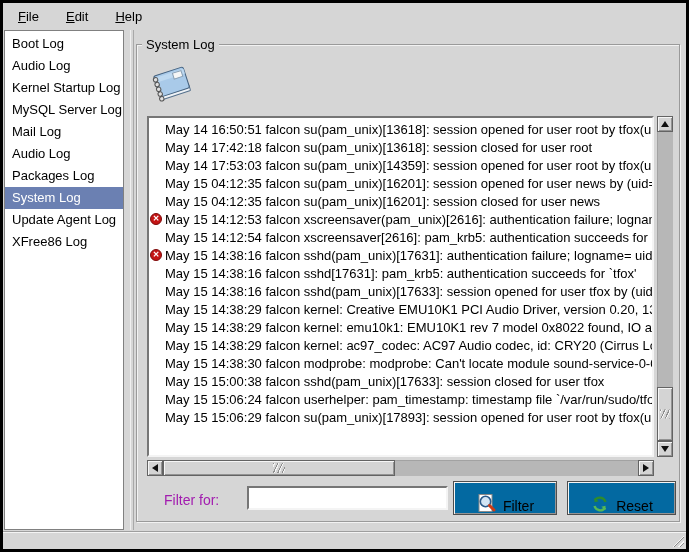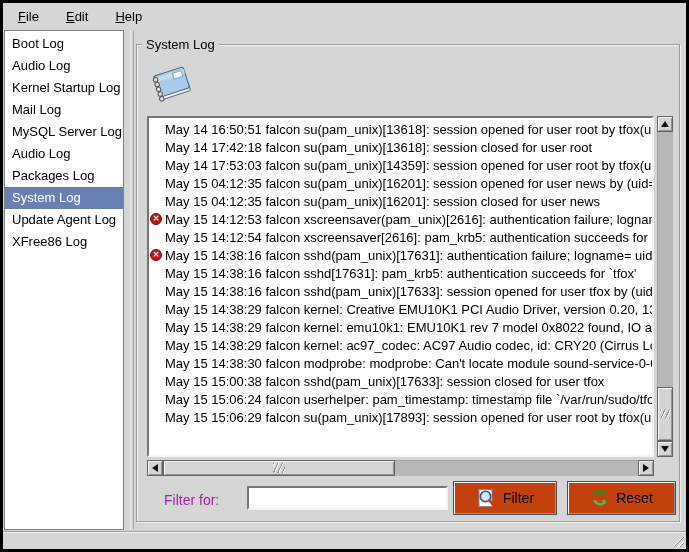--- a/index.html
+++ b/index.html
@@ -86,23 +86,23 @@
   .hsb .thumb::after { width: 12px; height: 10px; }
 
   
   .filter-label { position: absolute; left: 27px; top: 447px; font-size: 14px; color: #a21caf; }
   .filter-input {
     position: absolute; left: 110px; top: 441px; width: 201px; height: 24px;
     background: #fff; border: 2px solid; border-color: #767676 #f4f4f4 #f4f4f4 #767676;
     font-size: 13px; font-family: "Liberation Sans", sans-serif; padding: 0 4px; outline: none;
   }
   .btn {
-    position: absolute; top: 436px; height: 34px; background: #c2410c;
+    position: absolute; top: 436px; height: 34px; background: #0369a1;
     border: 1px solid #4e4e4e; box-shadow: inset 1px 1px 0 #f6f6f6, inset -1px -1px 0 #949494;
-    display: flex; align-items: center; justify-content: center; gap: 6px;
+    display: flex; align-items: flex-end; justify-content: center; gap: 6px;
     font-size: 14px; font-family: "Liberation Sans", sans-serif; color: #000; cursor: default;
   }
   .btn-filter { left: 316px; width: 104px; }
   .btn-reset  { left: 430px; width: 109px; }
 
   
   .statusbar {
     position: absolute; left: 0; top: 528px; width: 683px; height: 18px;
     border-top: 1px solid #9e9e9e; box-shadow: inset 0 1px 0 #f4f4f4; background: #d6d6d6;
   }
@@ -120,22 +120,22 @@
   <div class="menubar">
     <span class="menu-item">File</span>
     <span class="menu-item">Edit</span>
     <span class="menu-item">Help</span>
   </div>
 
   <div class="sidebar">
     <div class="side-item">Boot Log</div>
     <div class="side-item">Audio Log</div>
     <div class="side-item">Kernel Startup Log</div>
+    <div class="side-item">MySQL Server Log</div>
     <div class="side-item">Mail Log</div>
-    <div class="side-item">MySQL Server Log</div>
     <div class="side-item">Audio Log</div>
     <div class="side-item">Packages Log</div>
     <div class="side-item selected">System Log</div>
     <div class="side-item">Update Agent Log</div>
     <div class="side-item">XFree86 Log</div>
   </div>
 
   <div class="splitter"></div>
 
   <div class="groupbox">

